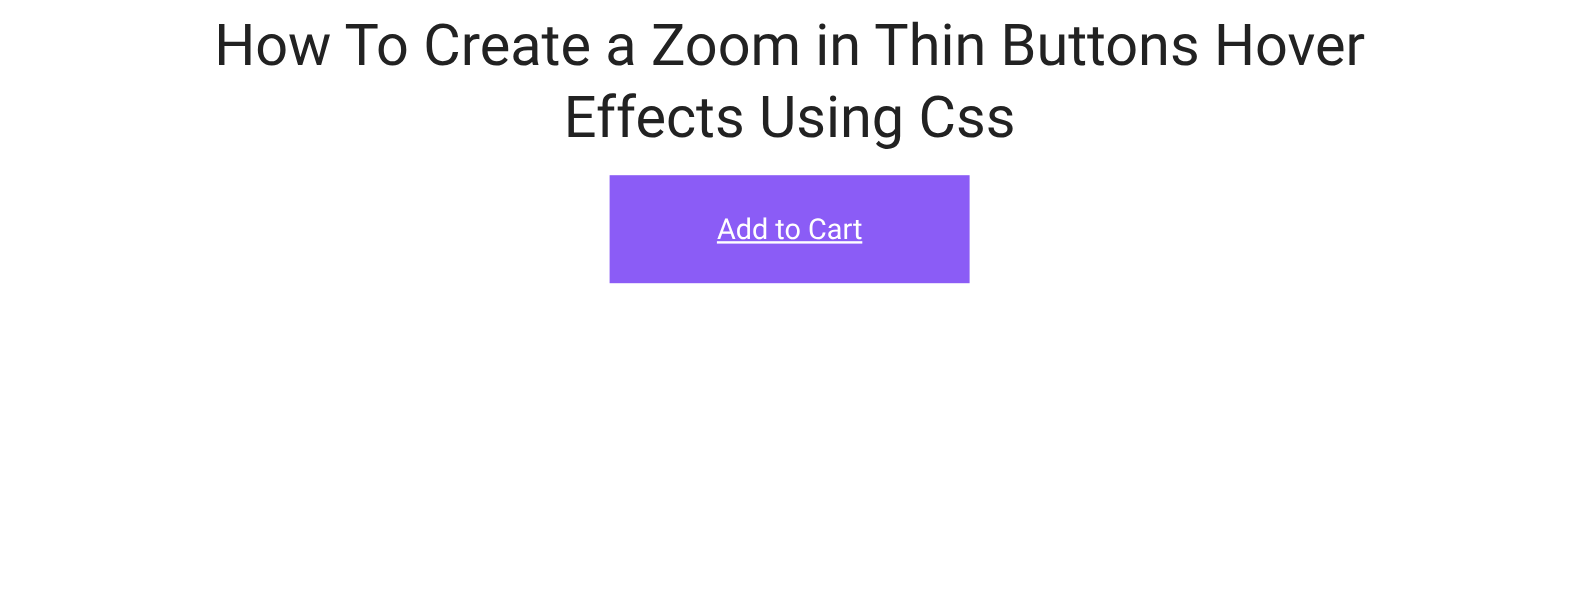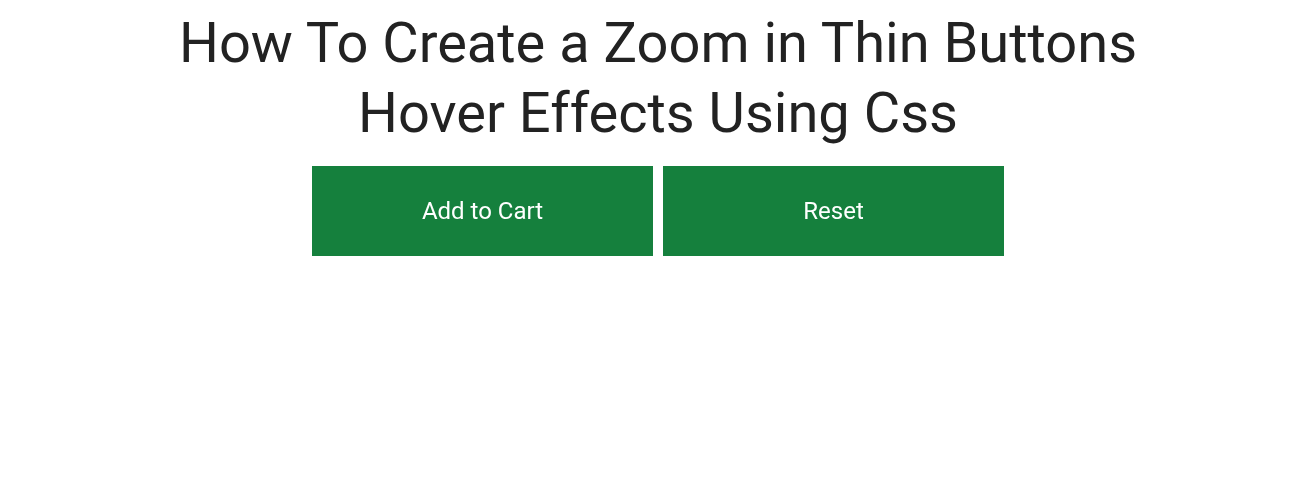--- a/index.html
+++ b/index.html
@@ -10,51 +10,51 @@
     body {
       font-family: -apple-system, BlinkMacSystemFont, "Segoe UI", Roboto, Helvetica, Arial, sans-serif;
       width: 1316px;
       height: 500px;
       background: #ffffff;
       display: flex;
       flex-direction: column;
       align-items: center;
     }
     .page-title {
-      font-size: 56px;
+      font-size: 48px;
       font-weight: 400;
       color: #222222;
       text-align: center;
       line-height: 1.25;
       margin-top: 8px;
       max-width: 1100px;
     }
     .button-row {
       display: flex;
       gap: 10px;
       margin-top: 18px;
       justify-content: center;
     }
     .btn {
-      background: #15803d;
+      background: #8b5cf6;
       color: #ffffff;
       border: none;
       font-size: 24px;
       font-weight: 400;
-      width: 341px;
+      width: 300px;
       height: 90px;
       display: flex;
       align-items: center;
       justify-content: center;
       cursor: pointer;
       font-family: inherit;
       transition: transform 0.2s ease;
+      text-decoration: underline;
     }
   </style>
 </head>
 <body>
 
 <h1 class="page-title">How To Create a Zoom in Thin Buttons Hover Effects Using Css</h1>
 
 <div class="button-row">
   <button class="btn">Add to Cart</button>
-  <button class="btn">Reset</button>
 </div>
 
 </body></html>

